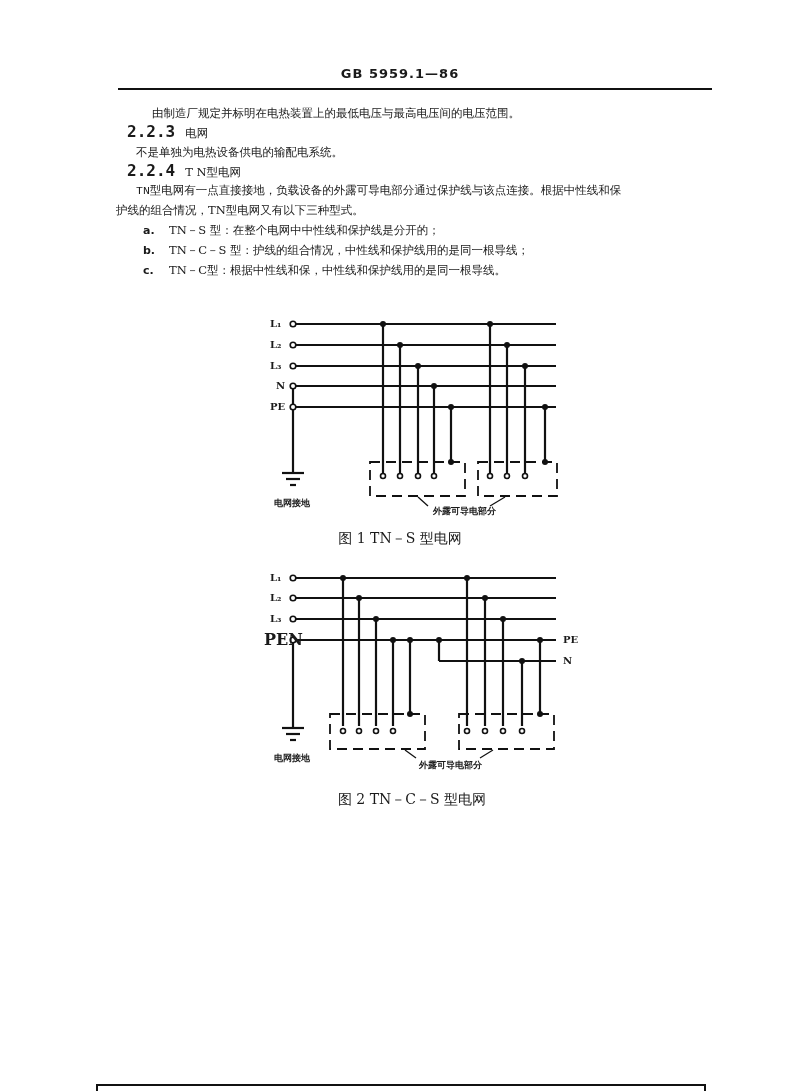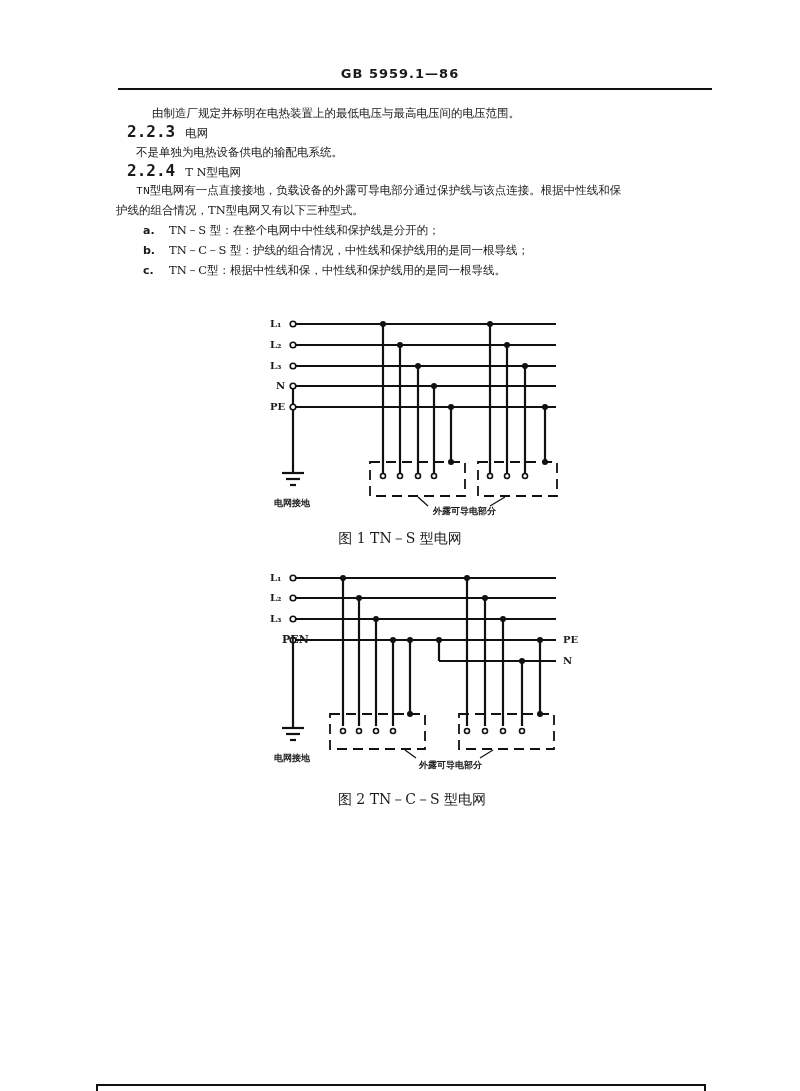--- a/index.html
+++ b/index.html
@@ -183,20 +183,20 @@
     <circle cx="467" cy="731" r="2.5"></circle>
       <circle cx="485" cy="731" r="2.5"></circle>
       <circle cx="503" cy="731" r="2.5"></circle>
       <circle cx="522" cy="731" r="2.5"></circle>
   </g>
 </svg>
 
 <div class="line" style="top:570px;left:270px;font-weight:bold;font-size:10px;">L₁</div>
 <div class="line" style="top:590px;left:270px;font-weight:bold;font-size:10px;">L₂</div>
 <div class="line" style="top:611px;left:270px;font-weight:bold;font-size:10px;">L₃</div>
-<div class="line" style="top:632px;left:282px;font-weight:bold;font-size:11px;">PEN</div>
+<div class="line" style="top:632px;left:264px;font-weight:bold;font-size:16px;">PEN</div>
 <div class="line" style="top:632px;left:563px;font-weight:bold;font-size:10px;">PE</div>
 <div class="line" style="top:653px;left:563px;font-weight:bold;font-size:10px;">N</div>
 <div class="line" style="top:750px;left:274px;font-weight:bold;font-size:9px;font-family:'DejaVu Sans',sans-serif;">电网接地</div>
 <div class="line" style="top:757px;left:419px;font-weight:bold;font-size:9px;font-family:'DejaVu Sans',sans-serif;">外露可导电部分</div>
 <div class="caption" style="top:791px;left:0;padding-left:12px;">图 2   TN－C－S 型电网</div>
 
 <div class="bottom-box"></div>
 
 </body></html>

